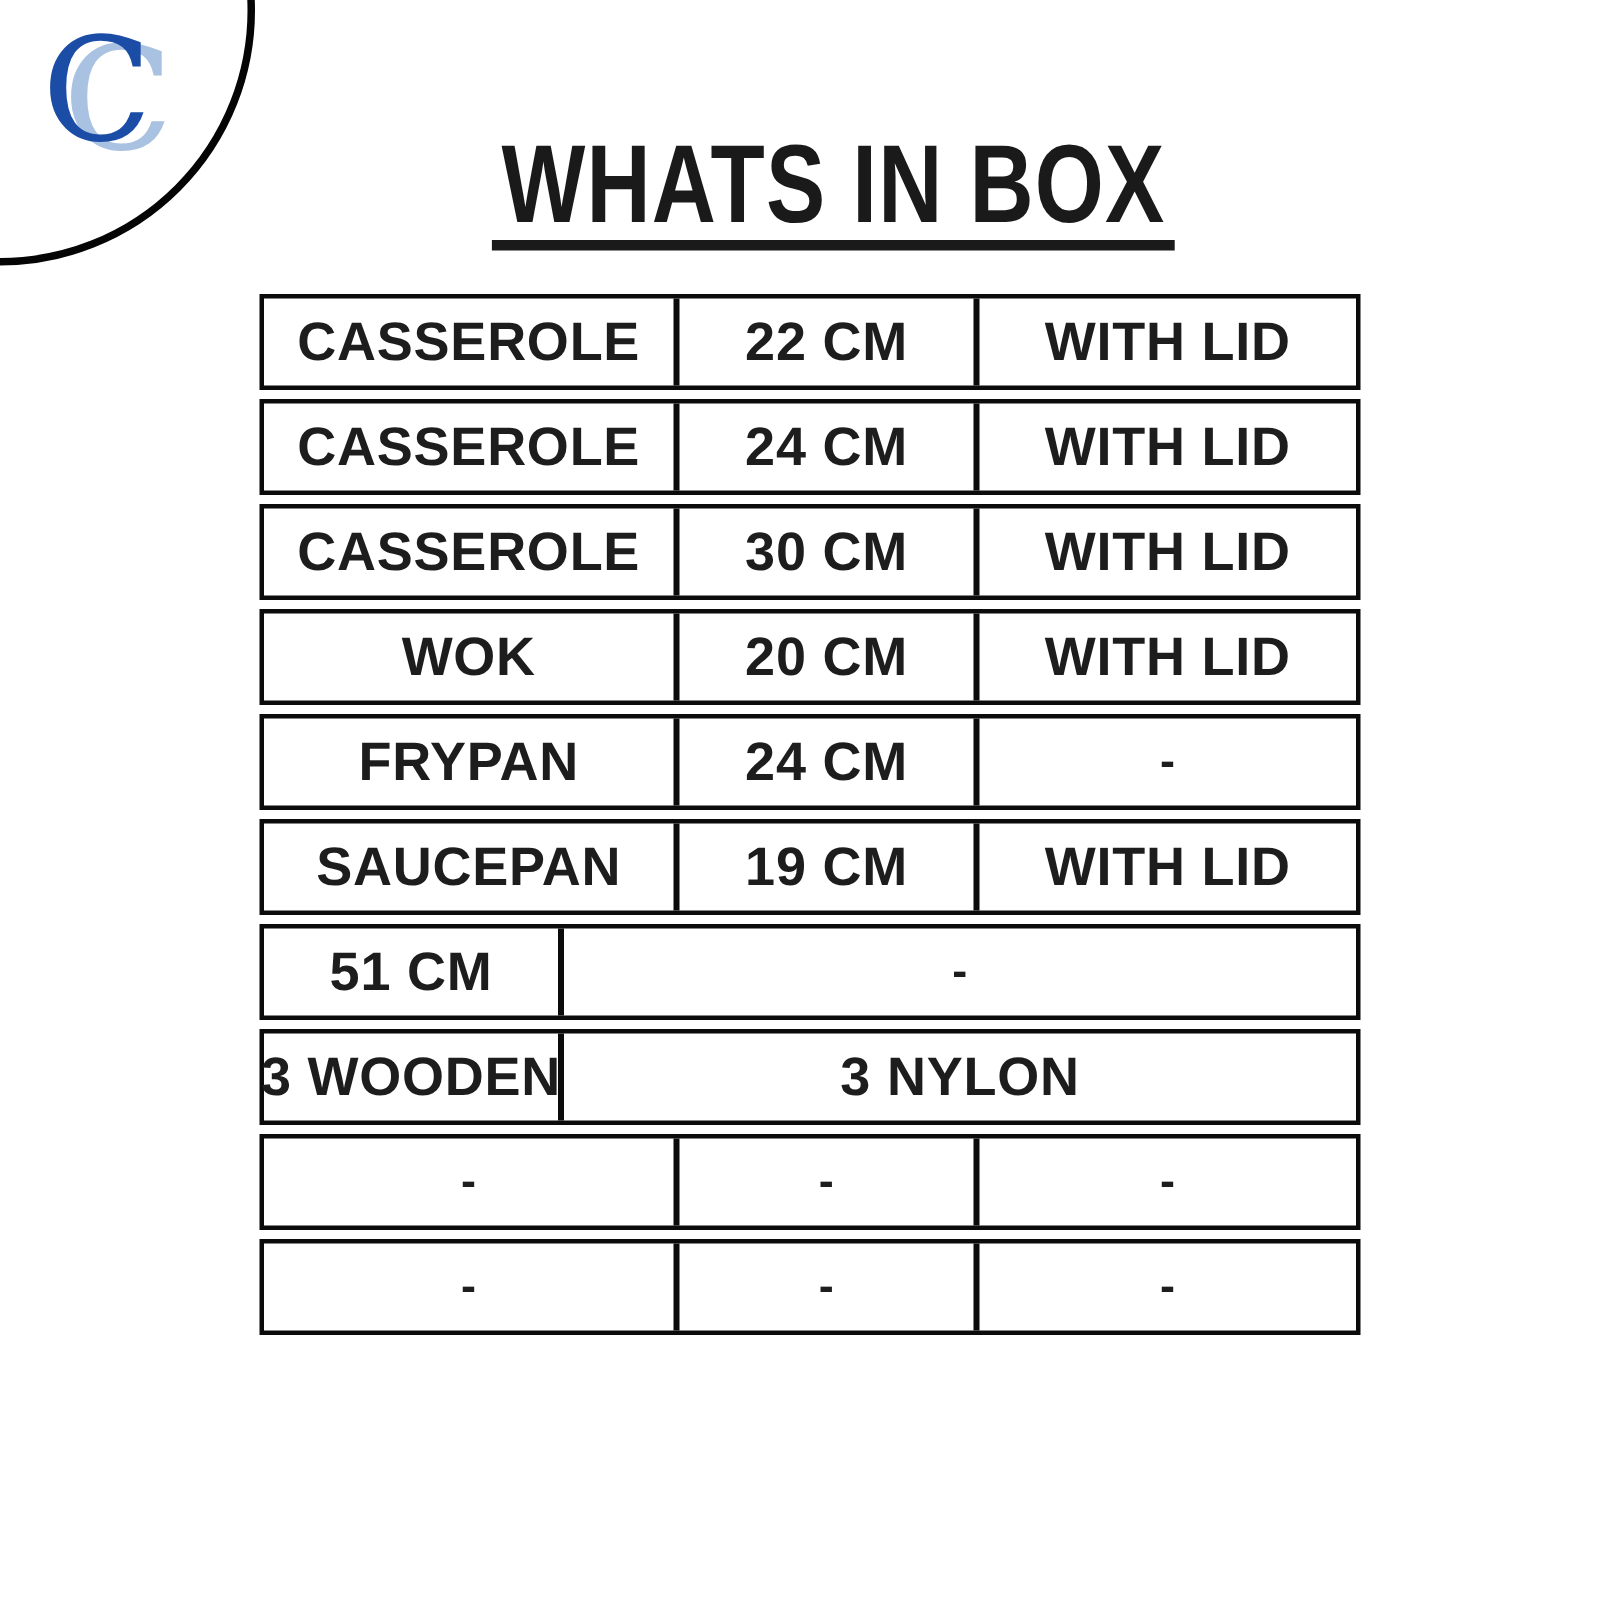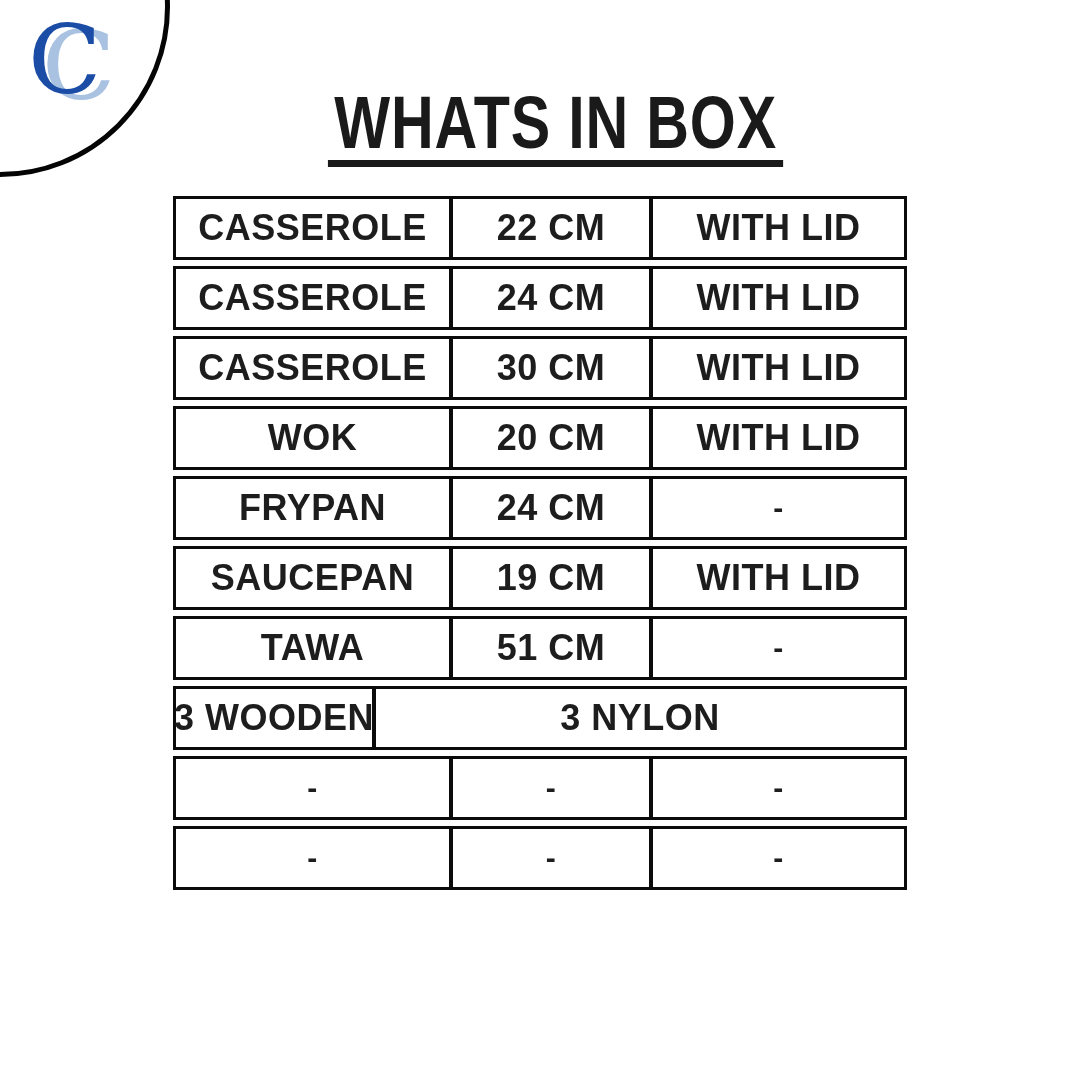--- a/index.html
+++ b/index.html
@@ -149,21 +149,20 @@
         <div class="cell c1">FRYPAN</div>
         <div class="cell c2">24 CM</div>
         <div class="cell c3 dash">-</div>
       </div>
       <div class="row">
         <div class="cell c1">SAUCEPAN</div>
         <div class="cell c2">19 CM</div>
         <div class="cell c3">WITH LID</div>
       </div>
       <div class="row">
-        <div class="cell c1">TAWA</div>
         <div class="cell c2">51 CM</div>
         <div class="cell c3 dash">-</div>
       </div>
       <div class="row">
         <div class="cell c2">3 WOODEN</div>
         <div class="cell c3">3 NYLON</div>
       </div>
       <div class="row">
         <div class="cell c1 dash">-</div>
         <div class="cell c2 dash">-</div>

